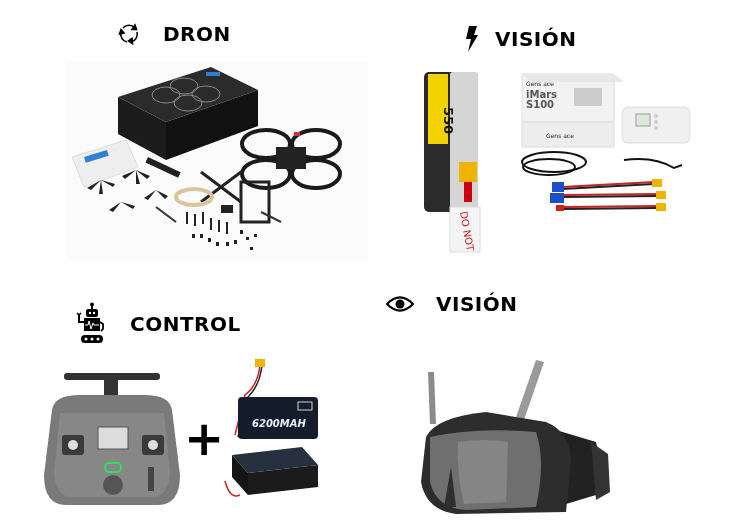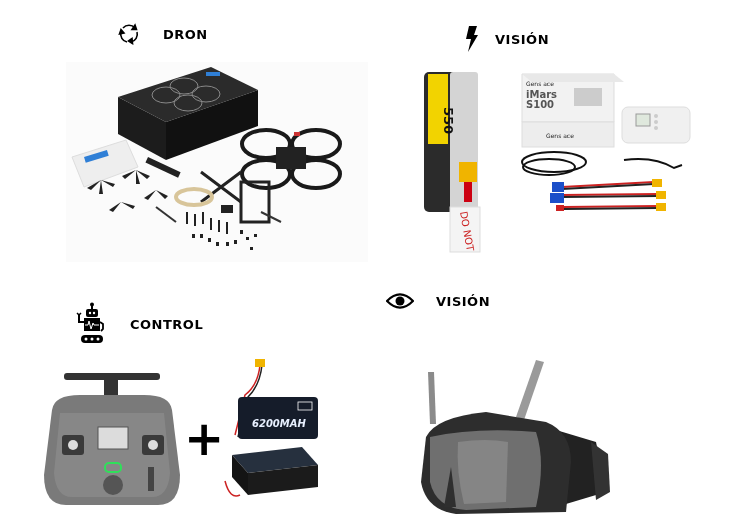--- a/index.html
+++ b/index.html
@@ -1,18 +1,18 @@
 <!DOCTYPE html>
 <html><head>
 <meta charset="utf-8">
 <style>
   html,body{margin:0;padding:0;background:#ffffff;}
   body{width:731px;height:523px;position:relative;overflow:hidden;font-family:"Liberation Sans",sans-serif;}
   .heading{position:absolute;display:flex;align-items:center;}
-  .heading .label{font-family:"DejaVu Sans","Liberation Sans",sans-serif;font-weight:bold;font-size:13px;color:#000;letter-spacing:0.5px;}
+  .heading .label{font-family:"DejaVu Sans","Liberation Sans",sans-serif;font-weight:bold;font-size:20px;color:#000;letter-spacing:0.5px;}
   .icon{display:inline-block;}
   .panel{position:absolute;background:#fff;overflow:hidden;}
 </style>
 </head>
 <body>
 
 <div class="heading" style="left:117px;top:22px;">
   <span class="icon" style="width:24px;height:24px;margin-right:22px;">
     <svg width="24" height="24" viewBox="0 0 24 24" fill="none" stroke="#000" stroke-width="1.6">
       <path d="M6 6 A8 8 0 0 1 18 6"></path>

